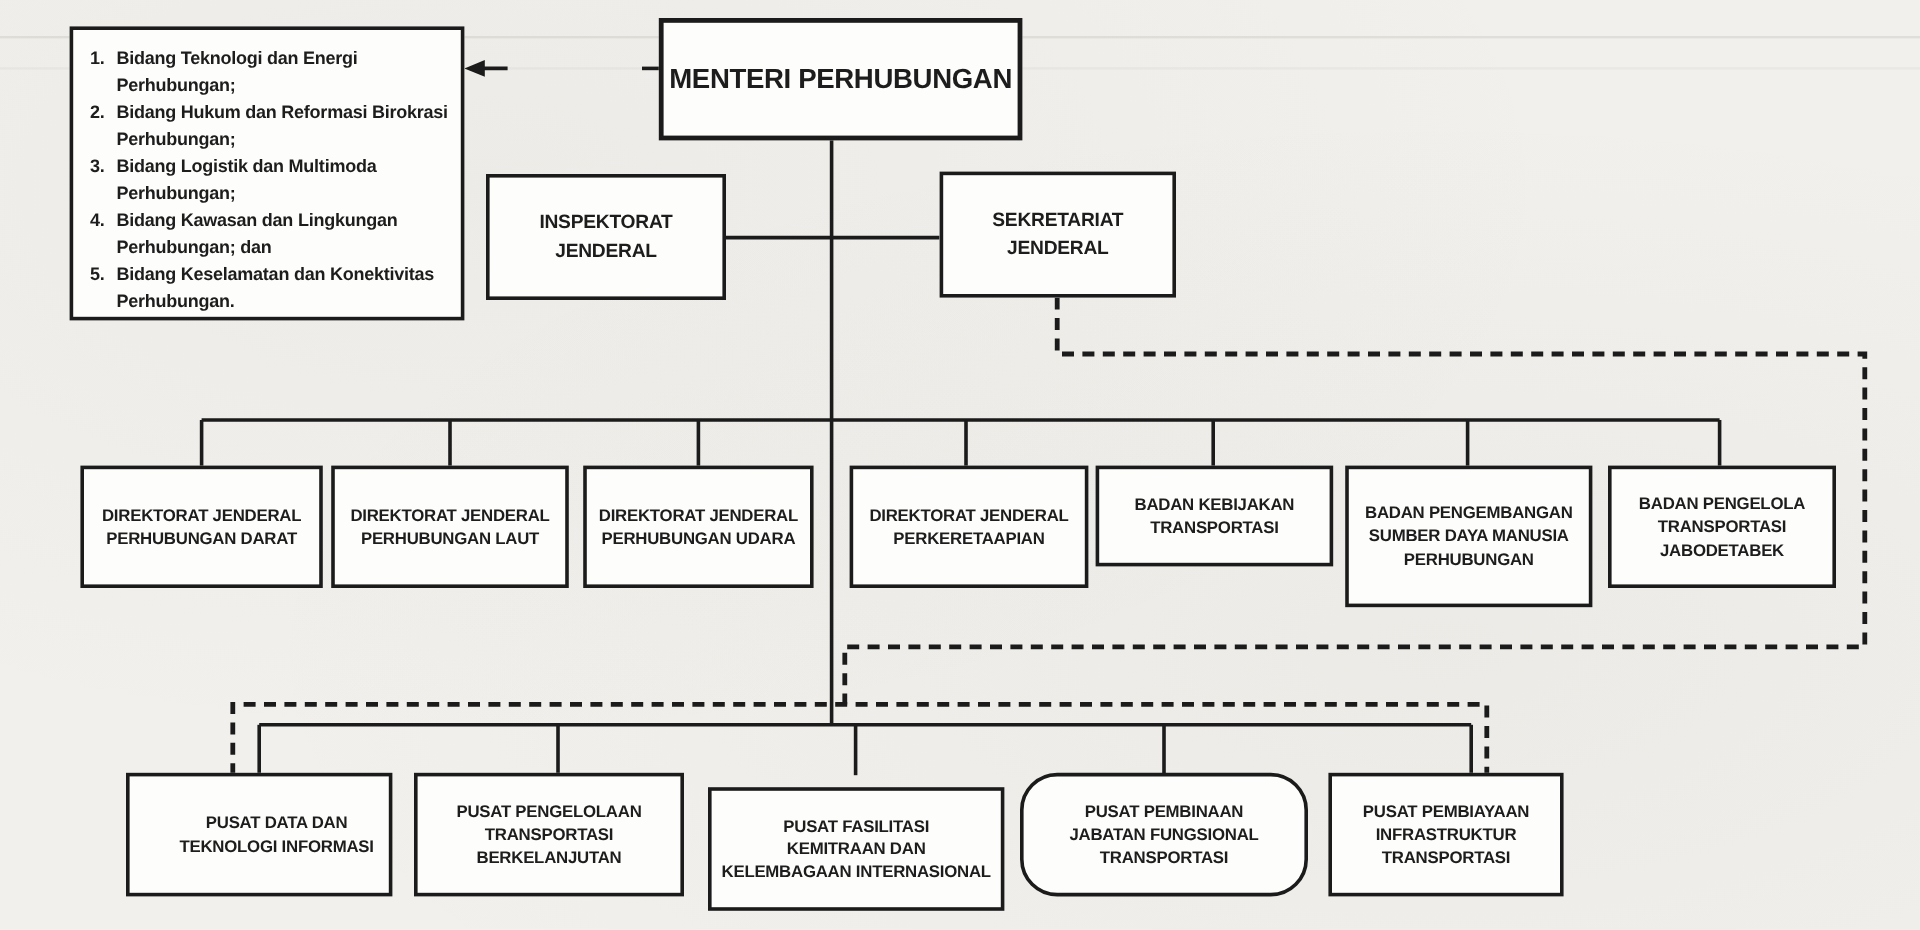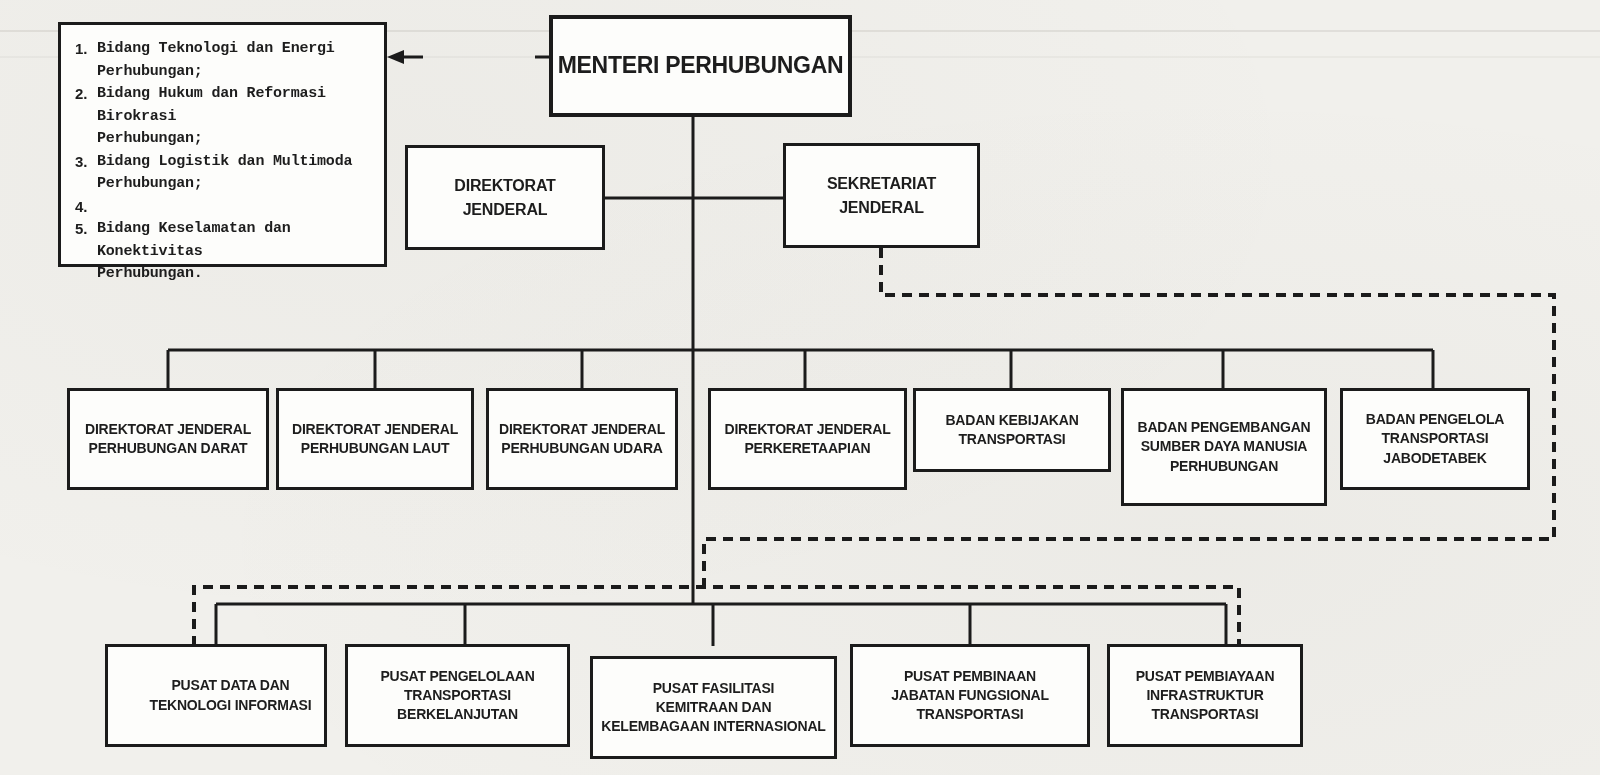--- a/index.html
+++ b/index.html
@@ -35,21 +35,21 @@
   .pusat{font-size:14px;padding:2px 4px;}
   .ellipse{border-radius:50%;font-size:15px;}
   .panel{
     position:absolute;z-index:2;
     background:#fdfdfb;border:3px solid #1b1b1b;box-sizing:border-box;
     padding:13px 10px 8px 14px;
     font-weight:bold;font-size:15px;line-height:1.5;letter-spacing:-0.2px;
   }
   .panel .li{display:flex;align-items:flex-start;}
   .panel .num{flex:0 0 22px;}
-  .panel .txt{white-space:pre-line;font-family:Liberation Mono, monospace;}
+  .panel .txt{white-space:pre-line;}
 </style>
 </head>
 <body>
 
 <div class="canvas">
 
   <div class="ghostline g1"></div>
   <div class="ghostline g2"></div>
 
   <svg class="wires" width="1600" height="775" viewBox="0 0 1600 775">
@@ -99,32 +99,34 @@
       <span class="txt">Bidang Hukum dan Reformasi Birokrasi
 Perhubungan;</span>
     </div>
     <div class="li">
       <span class="num">3.</span>
       <span class="txt">Bidang Logistik dan Multimoda
 Perhubungan;</span>
     </div>
     <div class="li">
       <span class="num">4.</span>
+      <span class="txt">Bidang Kawasan dan Lingkungan
+Perhubungan; dan</span>
     </div>
     <div class="li">
       <span class="num">5.</span>
       <span class="txt">Bidang Keselamatan dan Konektivitas
 Perhubungan.</span>
     </div>
   </div>
 
 
   <div class="node menteri" style="left:549px;top:15px;width:303px;height:102px;">MENTERI PERHUBUNGAN</div>
 
-  <div class="node lvl2" style="left:405px;top:145px;width:200px;height:105px;">DIREKTORAT
+  <div class="node lvl2" style="left:405px;top:145px;width:200px;height:105px;">INSPEKTORAT
 JENDERAL</div>
   <div class="node lvl2" style="left:783px;top:143px;width:197px;height:105px;">SEKRETARIAT
 JENDERAL</div>
 
   <div class="node dir" style="left:67px;top:388px;width:202px;height:102px;">DIREKTORAT JENDERAL
 PERHUBUNGAN DARAT</div>
   <div class="node dir" style="left:276px;top:388px;width:198px;height:102px;">DIREKTORAT JENDERAL
 PERHUBUNGAN LAUT</div>
   <div class="node dir" style="left:486px;top:388px;width:192px;height:102px;">DIREKTORAT JENDERAL
 PERHUBUNGAN UDARA</div>
@@ -140,20 +142,20 @@
 JABODETABEK</div>
 
   <div class="node pusat" style="left:105px;top:644px;width:222px;height:103px;padding-left:33px;">PUSAT DATA DAN
 TEKNOLOGI INFORMASI</div>
   <div class="node pusat" style="left:345px;top:644px;width:225px;height:103px;">PUSAT PENGELOLAAN
 TRANSPORTASI
 BERKELANJUTAN</div>
   <div class="node pusat" style="left:590px;top:656px;width:247px;height:103px;">PUSAT FASILITASI
 KEMITRAAN DAN
 KELEMBAGAAN INTERNASIONAL</div>
-  <div class="node pusat" style="left:850px;top:644px;width:240px;height:103px;">PUSAT PEMBINAAN
+  <div class="node pusat" style="left:850px;top:644px;width:240px;height:103px;border-radius:31px;">PUSAT PEMBINAAN
 JABATAN FUNGSIONAL
 TRANSPORTASI</div>
   <div class="node pusat" style="left:1107px;top:644px;width:196px;height:103px;">PUSAT PEMBIAYAAN
 INFRASTRUKTUR
 TRANSPORTASI</div>
 
 </div>
 
 </body></html>

